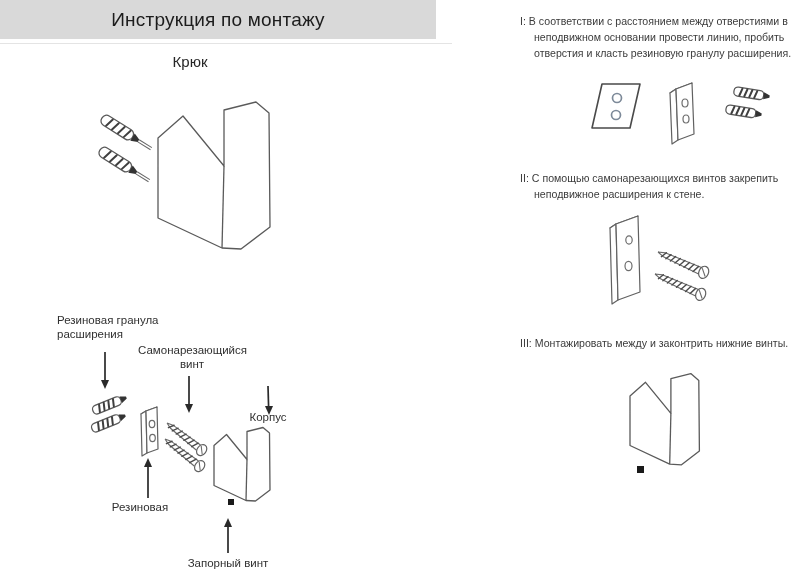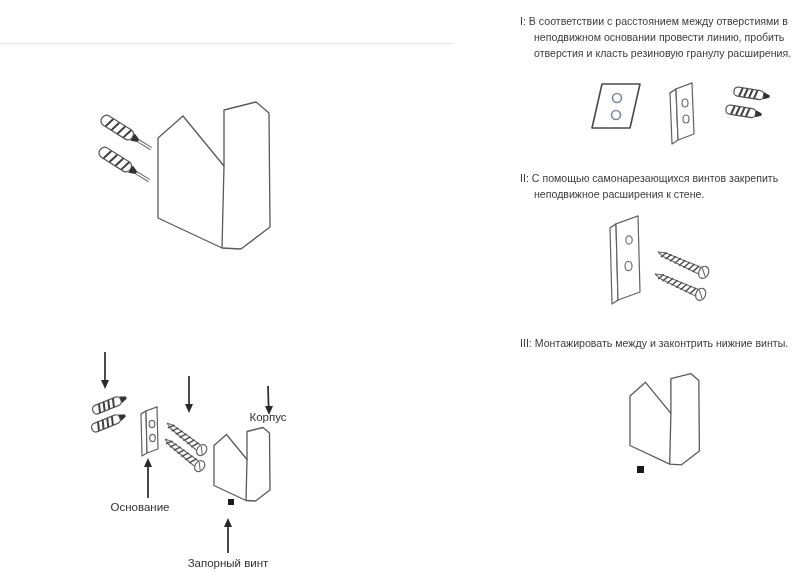--- a/index.html
+++ b/index.html
@@ -28,22 +28,26 @@
   .arrow{stroke:#2a2a2a;stroke-width:1.7;}
   .ah{fill:#2a2a2a;stroke:none;}
   .sq{fill:#1a1a1a;stroke:none;}
   .tmpl{fill:none;stroke:#4a4a4a;stroke-width:1.6;stroke-linejoin:round;}
 </style>
 </head>
 <body>
 
 <div class="page">
 
+  <div class="band">
+    <span class="title">Инструкция по монтажу</span>
+  </div>
   <div class="band-underline"></div>
 
+  <div class="product">Крюк</div>
 
   <svg style="left:70px;top:85px;" width="240" height="190" viewBox="0 0 240 190">
     <g transform="translate(32,33) rotate(32)">
       <path class="thin" d="M43,-1.3 L58,-1.3 M43,1.3 L58,1.3"></path>
       <rect class="ln" x="0" y="-5.5" width="36" height="11" rx="5"></rect>
       <path class="rib" d="M10,-4.4 l-2.4,8.8 M17,-4.4 l-2.4,8.8 M24,-4.4 l-2.4,8.8 M31,-4.4 l-2.4,8.8"></path>
       <path class="tipfill" d="M36,-4.2 L43,-1.4 L43,1.4 L36,4.2 Z"></path>
     </g>
     <g transform="translate(30,65) rotate(32)">
       <path class="thin" d="M43,-1.3 L58,-1.3 M43,1.3 L58,1.3"></path>
@@ -117,22 +121,24 @@
       <path class="ah" d="M104,122 L112,122 L108,113 Z"></path>
       <line class="arrow" x1="108" y1="121" x2="108" y2="153"></line>
     </g>
 
     <g>
       <path class="ah" d="M184,182 L192,182 L188,173 Z"></path>
       <line class="arrow" x1="188" y1="181" x2="188" y2="208"></line>
     </g>
   </svg>
 
+  <div class="lbl" style="left:57px;top:313px;width:118px;">Резиновая гранула расширения</div>
+  <div class="lbl center" style="left:138px;top:343px;width:108px;">Самонарезающийся винт</div>
   <div class="lbl center" style="left:241px;top:366px;width:54px;margin-top:44px;">Корпус</div>
-  <div class="lbl center" style="left:103px;top:500px;width:74px;">Основание</div>
+  <div class="lbl center" style="left:103px;top:500px;width:74px;">Резиновая</div>
   <div class="lbl center" style="left:178px;top:556px;width:100px;">Запорный винт</div>
 
   <div class="step" style="left:520px;top:13px;">
     <span>I:</span>
     <span>В соответствии с расстоянием между отверстиями в неподвижном основании провести линию, пробить отверстия и класть резиновую гранулу расширения.</span>
   </div>
   <svg style="left:558px;top:76px;" width="230" height="82" viewBox="0 0 230 82">
     <g>
       <path class="tmpl" d="M34,52 L44,8 L82,8 L72,52 Z"></path>
       <circle class="thole" cx="59" cy="22" r="4.5"></circle>

